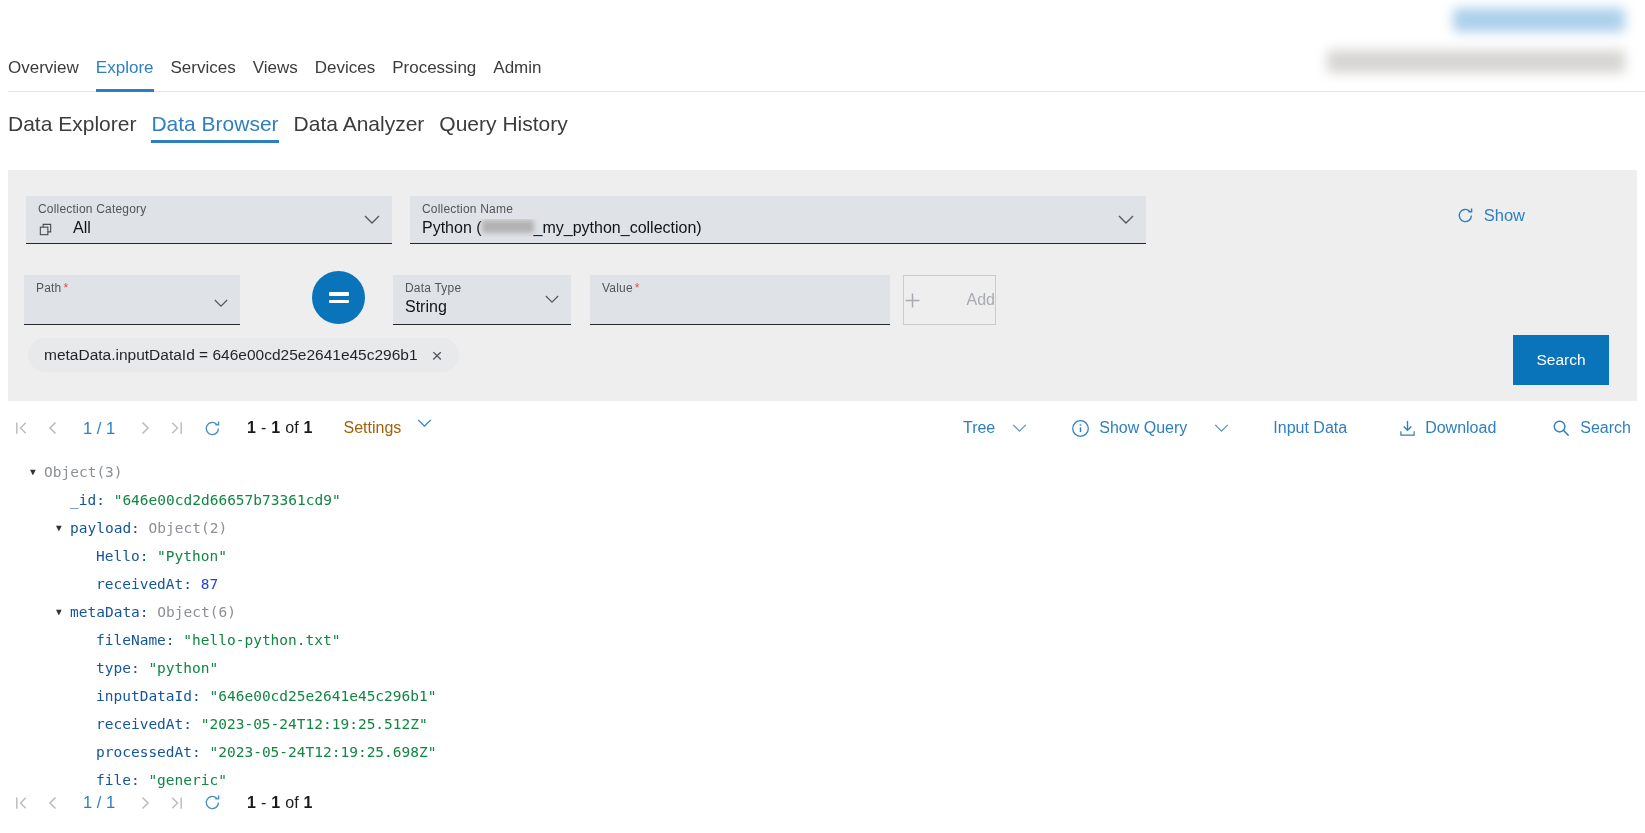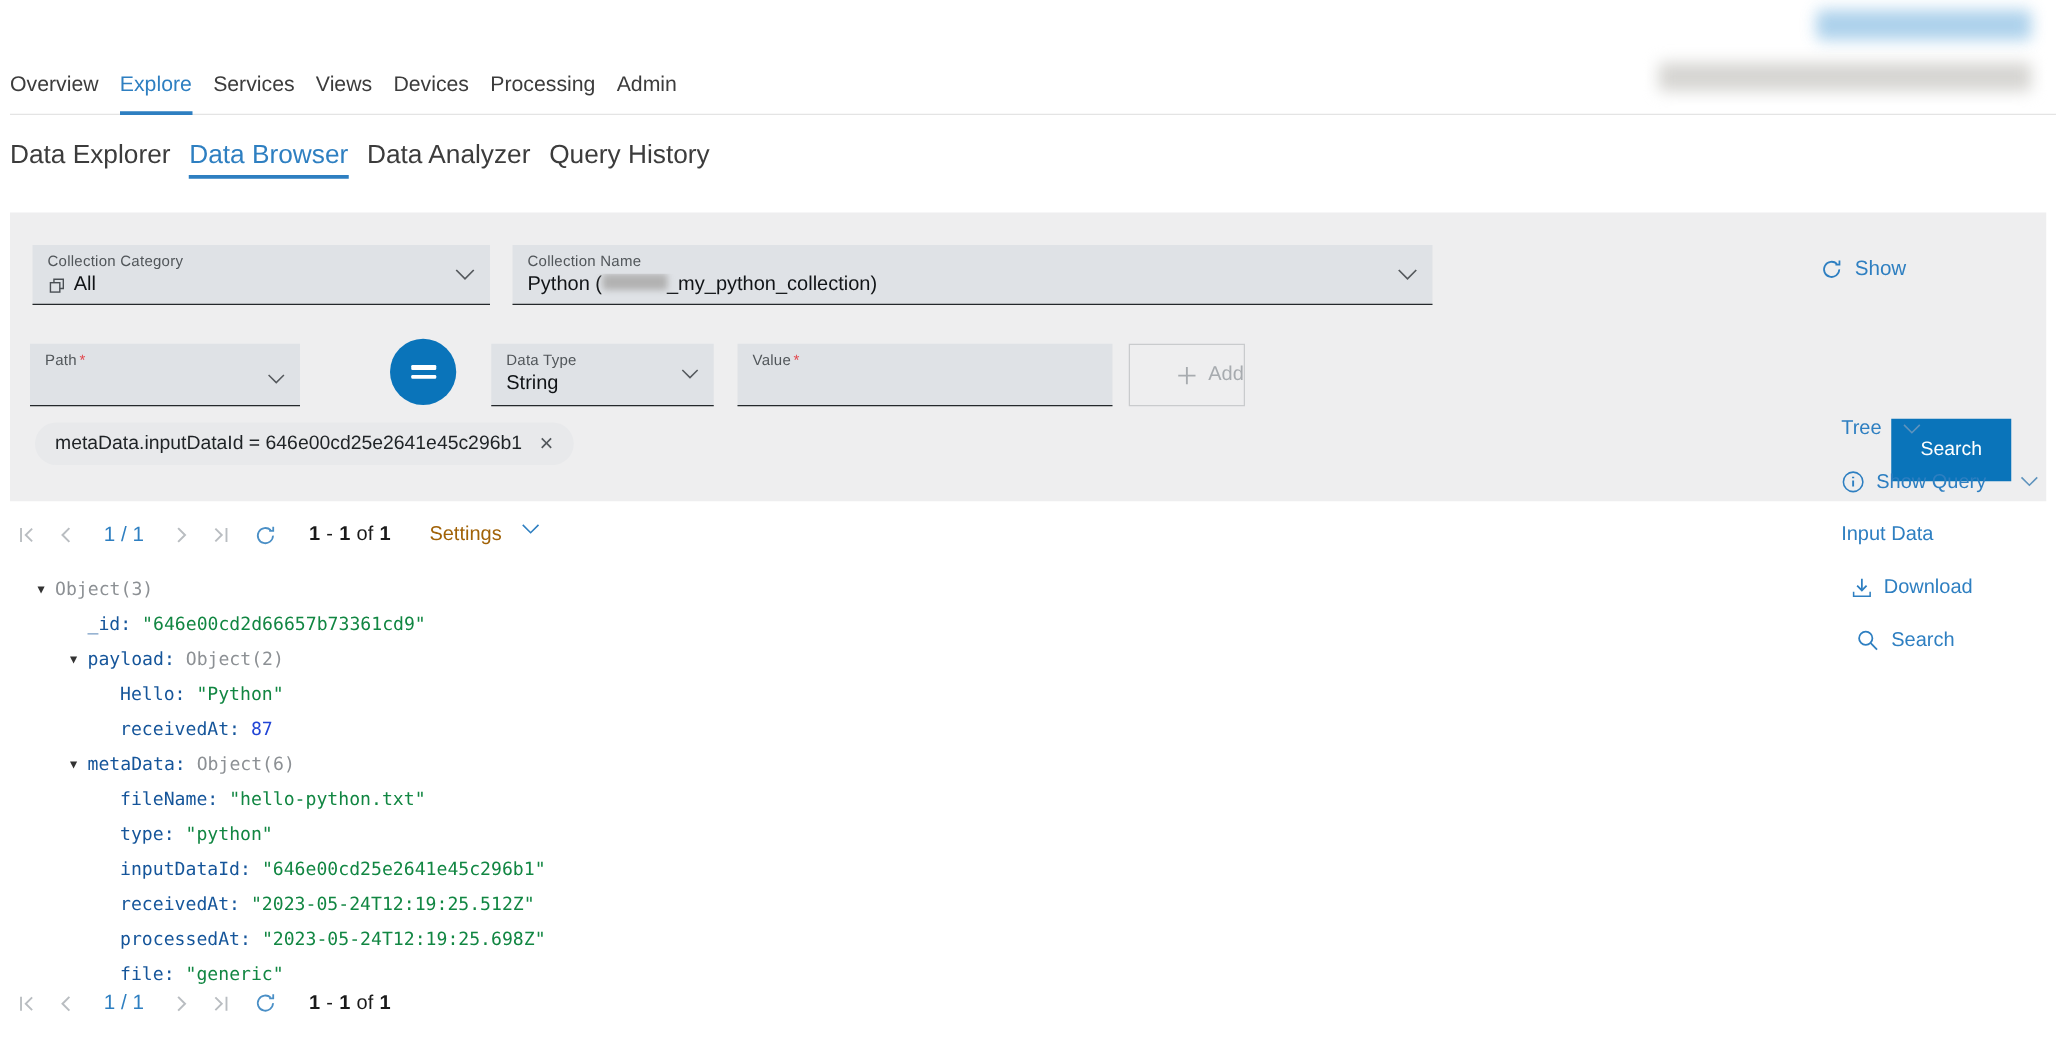--- a/index.html
+++ b/index.html
@@ -30,42 +30,42 @@
   .sub-nav .nav-item.active::after { content: ""; position: absolute; left: 0; right: 0;
     bottom: 0; height: 3px; background: #2e7fc1; }
 
   
   .panel { position: absolute; top: 170px; left: 8px; width: 1629px; height: 231px;
     background: #eeeeef; }
   .control { position: absolute; background: #dfe2e6; border-bottom: 1px solid #24282b;
     padding: 6px 12px 0; cursor: pointer; }
   .control .ctl-label { font-size: 12px; color: #51565a; letter-spacing: .2px; }
   .control .ctl-value { font-size: 16px; color: #111417; margin-top: 3px;
-    display: flex; align-items: center; gap: 6px; white-space: nowrap; overflow: hidden; }
+    display: flex; align-items: flex-end; gap: 20px; white-space: nowrap; overflow: hidden; }
   .req { color: #e2494f; font-size: 12px; margin-left: 2px; }
   .chev { position: absolute; right: 12px; top: 50%; margin-top: -5px; }
   .ctl-cc { left: 18px; top: 26px; width: 366px; height: 48px; }
   .ctl-cn { left: 402px; top: 26px; width: 736px; height: 48px; }
   .ctl-path { left: 16px; top: 105px; width: 216px; height: 50px; }
   .ctl-dt { left: 385px; top: 105px; width: 178px; height: 50px; }
   .ctl-val { left: 582px; top: 105px; width: 300px; height: 50px; cursor: text; }
   .redact-inline { display: inline-block; width: 52px; height: 13px; background: #b2b2b2;
     border-radius: 2px; filter: blur(2.5px); }
 
   .clear-link { position: absolute; right: 112px; top: 36px; display: flex; align-items: center;
     gap: 9px; color: #2e7fc1; font-size: 16.5px; cursor: pointer; }
 
   .eq-circle { position: absolute; left: 304px; top: 101px; width: 53px; height: 53px;
     border-radius: 50%; background: #0a74ba; display: flex; flex-direction: column;
     align-items: center; justify-content: center; gap: 4px; cursor: pointer; }
   .eq-circle .bar { width: 20px; height: 3.5px; background: #fff; border-radius: 1px; }
 
   .add-btn { position: absolute; left: 895px; top: 105px; width: 93px; height: 50px;
     border: 1px solid #c9cbcd; background: transparent; color: #a7abaf; font-size: 16px;
-    display: flex; align-items: center; justify-content: flex-end; gap: 9px;
+    display: flex; align-items: center; justify-content: space-between; gap: 9px;
     font-family: inherit; cursor: default; }
 
   .chip { position: absolute; left: 20px; top: 168px; height: 34px; border-radius: 17px;
     background: #e8e9eb; display: inline-flex; align-items: center; padding: 0 16px;
     font-size: 15.5px; color: #1f2326; }
   .chip .chip-x { margin-left: 14px; font-size: 19px; color: #53585c; cursor: pointer; line-height: 1; }
 
   .search-btn { position: absolute; right: 28px; top: 165px; width: 96px; height: 50px;
     background: #0a74ba; border: none; color: #fff; font-size: 15.5px; font-weight: 500;
     font-family: inherit; cursor: pointer; }
@@ -76,21 +76,21 @@
   .pager { display: flex; align-items: center; }
   .pg-btn { display: inline-flex; align-items: center; cursor: pointer; }
   .pg-btn + .pg-btn { margin-left: 17px; }
   .pg-num { color: #2e7fc1; margin: 0 25px; font-size: 16.5px; cursor: default; text-align: center; }
   .pg-refresh { margin-left: 19px; color: #4a8fc6; cursor: pointer; display: inline-flex; }
   .pg-count { margin-left: 25px; color: #1a1a1a; }
   .pg-count b { font-weight: 700; }
   .pg-count .thin { font-weight: 400; margin: 0 5px; }
   .settings { margin-left: 31px; color: #a16207; display: inline-flex; align-items: flex-start;
     gap: 16px; cursor: pointer; }
-  .tb-right { margin-left: auto; display: flex; align-items: flex-start; gap: 24px; color: #2e7fc1; flex-direction: column; }
+  .tb-right { margin-left: auto; display: flex; align-items: center; gap: 44px; color: #2e7fc1; }
   .tb-item { display: inline-flex; align-items: center; gap: 9px; cursor: pointer; white-space: nowrap; }
   .tb-chev { display: inline-flex; margin-left: 8px; }
 
   
   .tree { position: absolute; top: 458px; left: 0; right: 0;
     font-family: "DejaVu Sans Mono", monospace; font-size: 14.5px; line-height: 27px; }
   .tree-row { white-space: pre; }
   .caret { display: inline-block; width: 14px; font-size: 9.5px; color: #333;
     vertical-align: 2px; cursor: pointer; }
   .caret.hide { visibility: hidden; }

